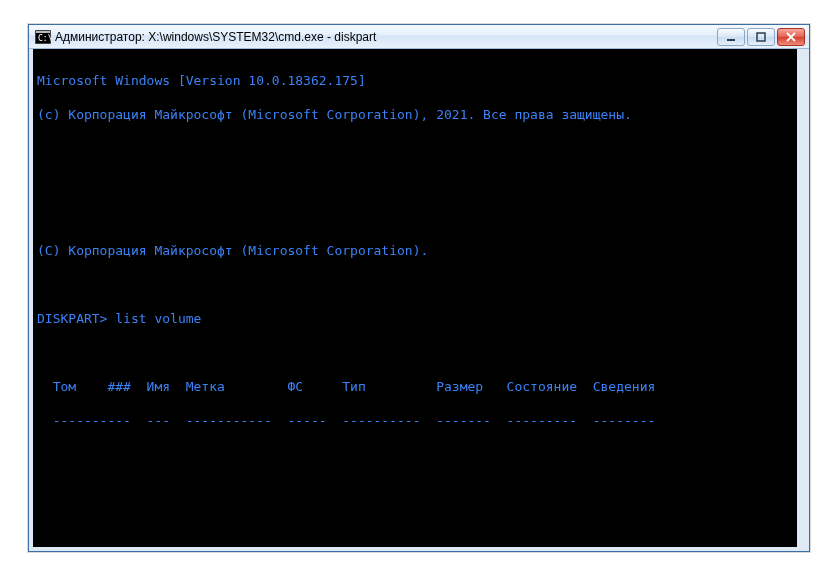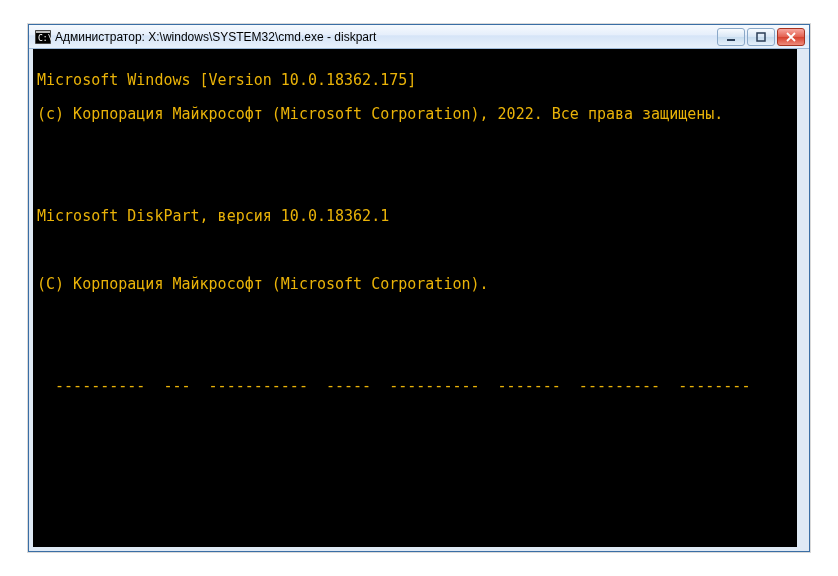--- a/index.html
+++ b/index.html
@@ -57,23 +57,23 @@
     }
     .win-btn.close {
       background: linear-gradient(to bottom, #f8a79f, #e25f4f 50%, #d6412e 51%, #ef8b7b);
       border-color: #a63320;
       color: #fff;
     }
     .win-btn svg { width: 12px; height: 10px; }
     .console {
       flex: 1;
       background: #000;
-      color: #eab308;
+      color: #3b82f6;
       font-family: Consolas, "Lucida Console", monospace;
-      font-size: 15px;
+      font-size: 13px;
       line-height: 17px;
       padding: 6px 4px 4px 4px;
       white-space: pre;
       overflow: hidden;
       margin: 0 12px 4px 4px;
     }
     .line { white-space: pre; min-height: 17px; }
   </style>
 </head>
 <body>
@@ -102,28 +102,29 @@
       <div class="win-btn close">
         <svg viewBox="0 0 12 10">
             <path d="M2 1 L10 9 M10 1 L2 9" stroke="#fff" stroke-width="1.8"></path>
           </svg>
       </div>
     </div>
   </div>
 
   <div class="console">
 <div class="line">Microsoft Windows [Version 10.0.18362.175]</div>
-<div class="line">(c) Корпорация Майкрософт (Microsoft Corporation), 2022. Все права защищены.</div>
+<div class="line">(c) Корпорация Майкрософт (Microsoft Corporation), 2021. Все права защищены.</div>
 <div class="line"></div>
 <div class="line"></div>
-<div class="line">Microsoft DiskPart, версия 10.0.18362.1</div>
 <div class="line"></div>
 <div class="line">(C) Корпорация Майкрософт (Microsoft Corporation).</div>
 <div class="line"></div>
+<div class="line">DISKPART&gt; list volume</div>
 <div class="line"></div>
+<div class="line">  Том    ###  Имя  Метка        ФС     Тип         Размер   Состояние  Сведения</div>
 <div class="line">  ----------  ---  -----------  -----  ----------  -------  ---------  --------</div>
 
 
 
 
 
 
 
 
 

